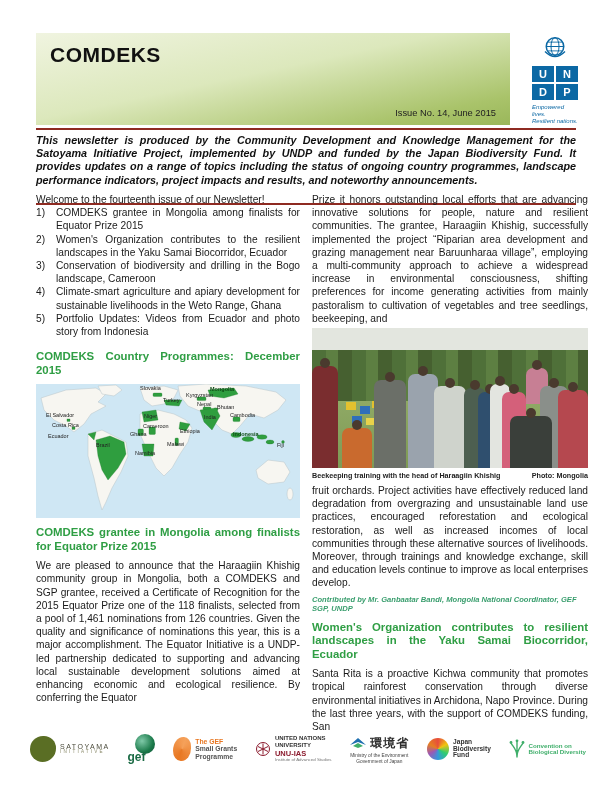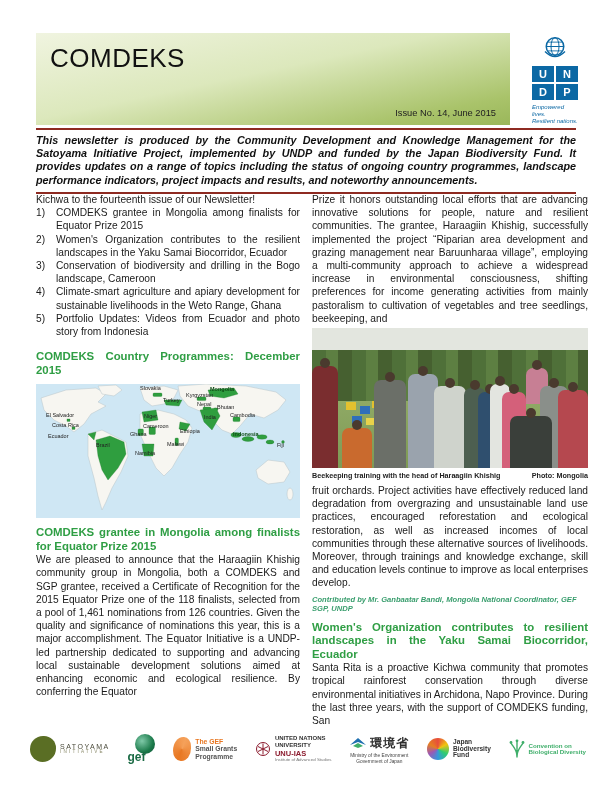--- a/index.html
+++ b/index.html
@@ -3,51 +3,51 @@
 <meta charset="utf-8">
 <style>
   html,body{margin:0;padding:0;background:#fff;}
   .page{position:relative;width:612px;height:792px;background:#fff;overflow:hidden;
         font-family:"Liberation Sans",sans-serif;color:#1a1a1a;}
 
   
   .banner{position:absolute;left:36px;top:33px;width:474px;height:92px;
           background:linear-gradient(168deg,#f0f4e0 0%,#dce8bc 45%,#a9c36a 85%,#9ab75a 100%);
           padding:10px 14px;box-sizing:border-box;}
-  .banner-title{font-size:26px;font-weight:normal;letter-spacing:.5px;color:#111;}
+  .banner-title{font-size:21px;font-weight:bold;letter-spacing:.5px;color:#111;}
   .banner-subtitle{font-size:12.2px;font-weight:bold;font-style:italic;color:#111;margin-top:3px;word-spacing:2px;}
   .banner-org{font-size:10.3px;color:#333;margin-top:3px;}
   .banner-issue{position:absolute;right:14px;bottom:7px;font-size:9.3px;color:#222;}
 
   
   .undp{position:absolute;left:532px;top:34px;width:46px;}
   .undp-emblem{width:30px;height:30px;margin:0 auto 2px auto;display:block;}
   .undp-grid{display:grid;grid-template-columns:1fr 1fr;gap:2px;background:#fff;}
   .undp-cell{background:#0b68a4;color:#fff;font-weight:bold;font-size:11px;
              height:16px;display:flex;align-items:center;justify-content:center;}
   .undp-tagline{margin-top:4px;font-size:6px;font-style:italic;color:#0b68a4;line-height:7px;}
 
   
   .intro{position:absolute;left:36px;top:128px;width:540px;
          border-top:2.5px solid #8e2a21;border-bottom:2.5px solid #8e2a21;
-         padding:4px 0 5px 0;}
+         padding:4px 0 16px 0;}
   .intro p{margin:0;font-size:10.8px;line-height:13.2px;font-weight:bold;font-style:italic;
            text-align:justify;color:#111;}
 
   
   .columns{position:absolute;left:36px;top:193px;width:552px;display:flex;gap:12px;}
   .col-left{width:264px;flex:none;}
   .col-right{width:276px;flex:none;}
   .p{font-size:10.2px;line-height:13.2px;text-align:justify;margin:0;}
   .welcome{font-size:10.2px;line-height:13.2px;}
   .li{display:flex;font-size:10.2px;line-height:13.2px;}
   .li .num{width:20px;flex:none;}
   .li .litext{flex:1;text-align:justify;}
   .h-green{font-size:11.4px;font-weight:bold;color:#2f9e44;line-height:13.5px;text-align:justify;}
-  .mt12{margin-top:12px;} .mt8{margin-top:8px;} .mt6{} .mt4{margin-top:4px;}
+  .mt12{margin-top:12px;} .mt8{margin-top:8px;} .mt6{margin-top:6px;} .mt4{margin-top:4px;}
 
   
   .map{position:relative;width:264px;height:134px;margin-top:7px;background:#cfe7f4;}
   .map svg{position:absolute;left:0;top:0;}
   .map-label{position:absolute;font-size:5.5px;color:#222;white-space:nowrap;line-height:6px;}
   .map-label.on-green{color:#0c4a14;font-weight:bold;}
 
   
   .photo{position:relative;width:276px;height:140px;margin-top:3px;overflow:hidden;background:#e3e6df;}
   .photo .trees{position:absolute;left:0;top:16%;width:100%;height:38%;
@@ -122,21 +122,21 @@
     </div>
   </div>
 
   <div class="intro">
     <p>This newsletter is produced by the Community Development and Knowledge Management for the Satoyama Initiative Project, implemented by UNDP and funded by the Japan Biodiversity Fund. It provides updates on a range of topics including the status of ongoing country programmes, landscape performance indicators, project impacts and results, and noteworthy announcements.</p>
   </div>
 
   <div class="columns">
 
     <div class="col-left">
-      <div class="welcome">Kichwa to the fourteenth issue of our Newsletter!</div>
+      <div class="welcome">Welcome to the fourteenth issue of our Newsletter!</div>
 
       <div class="li">
         <span class="num">1)</span>
         <span class="litext">COMDEKS grantee in Mongolia among finalists for Equator Prize 2015</span>
       </div>
       <div class="li">
         <span class="num">2)</span>
         <span class="litext">Women's Organization contributes to the resilient landscapes in the Yaku Samai Biocorridor, Ecuador</span>
       </div>
       <div class="li">

